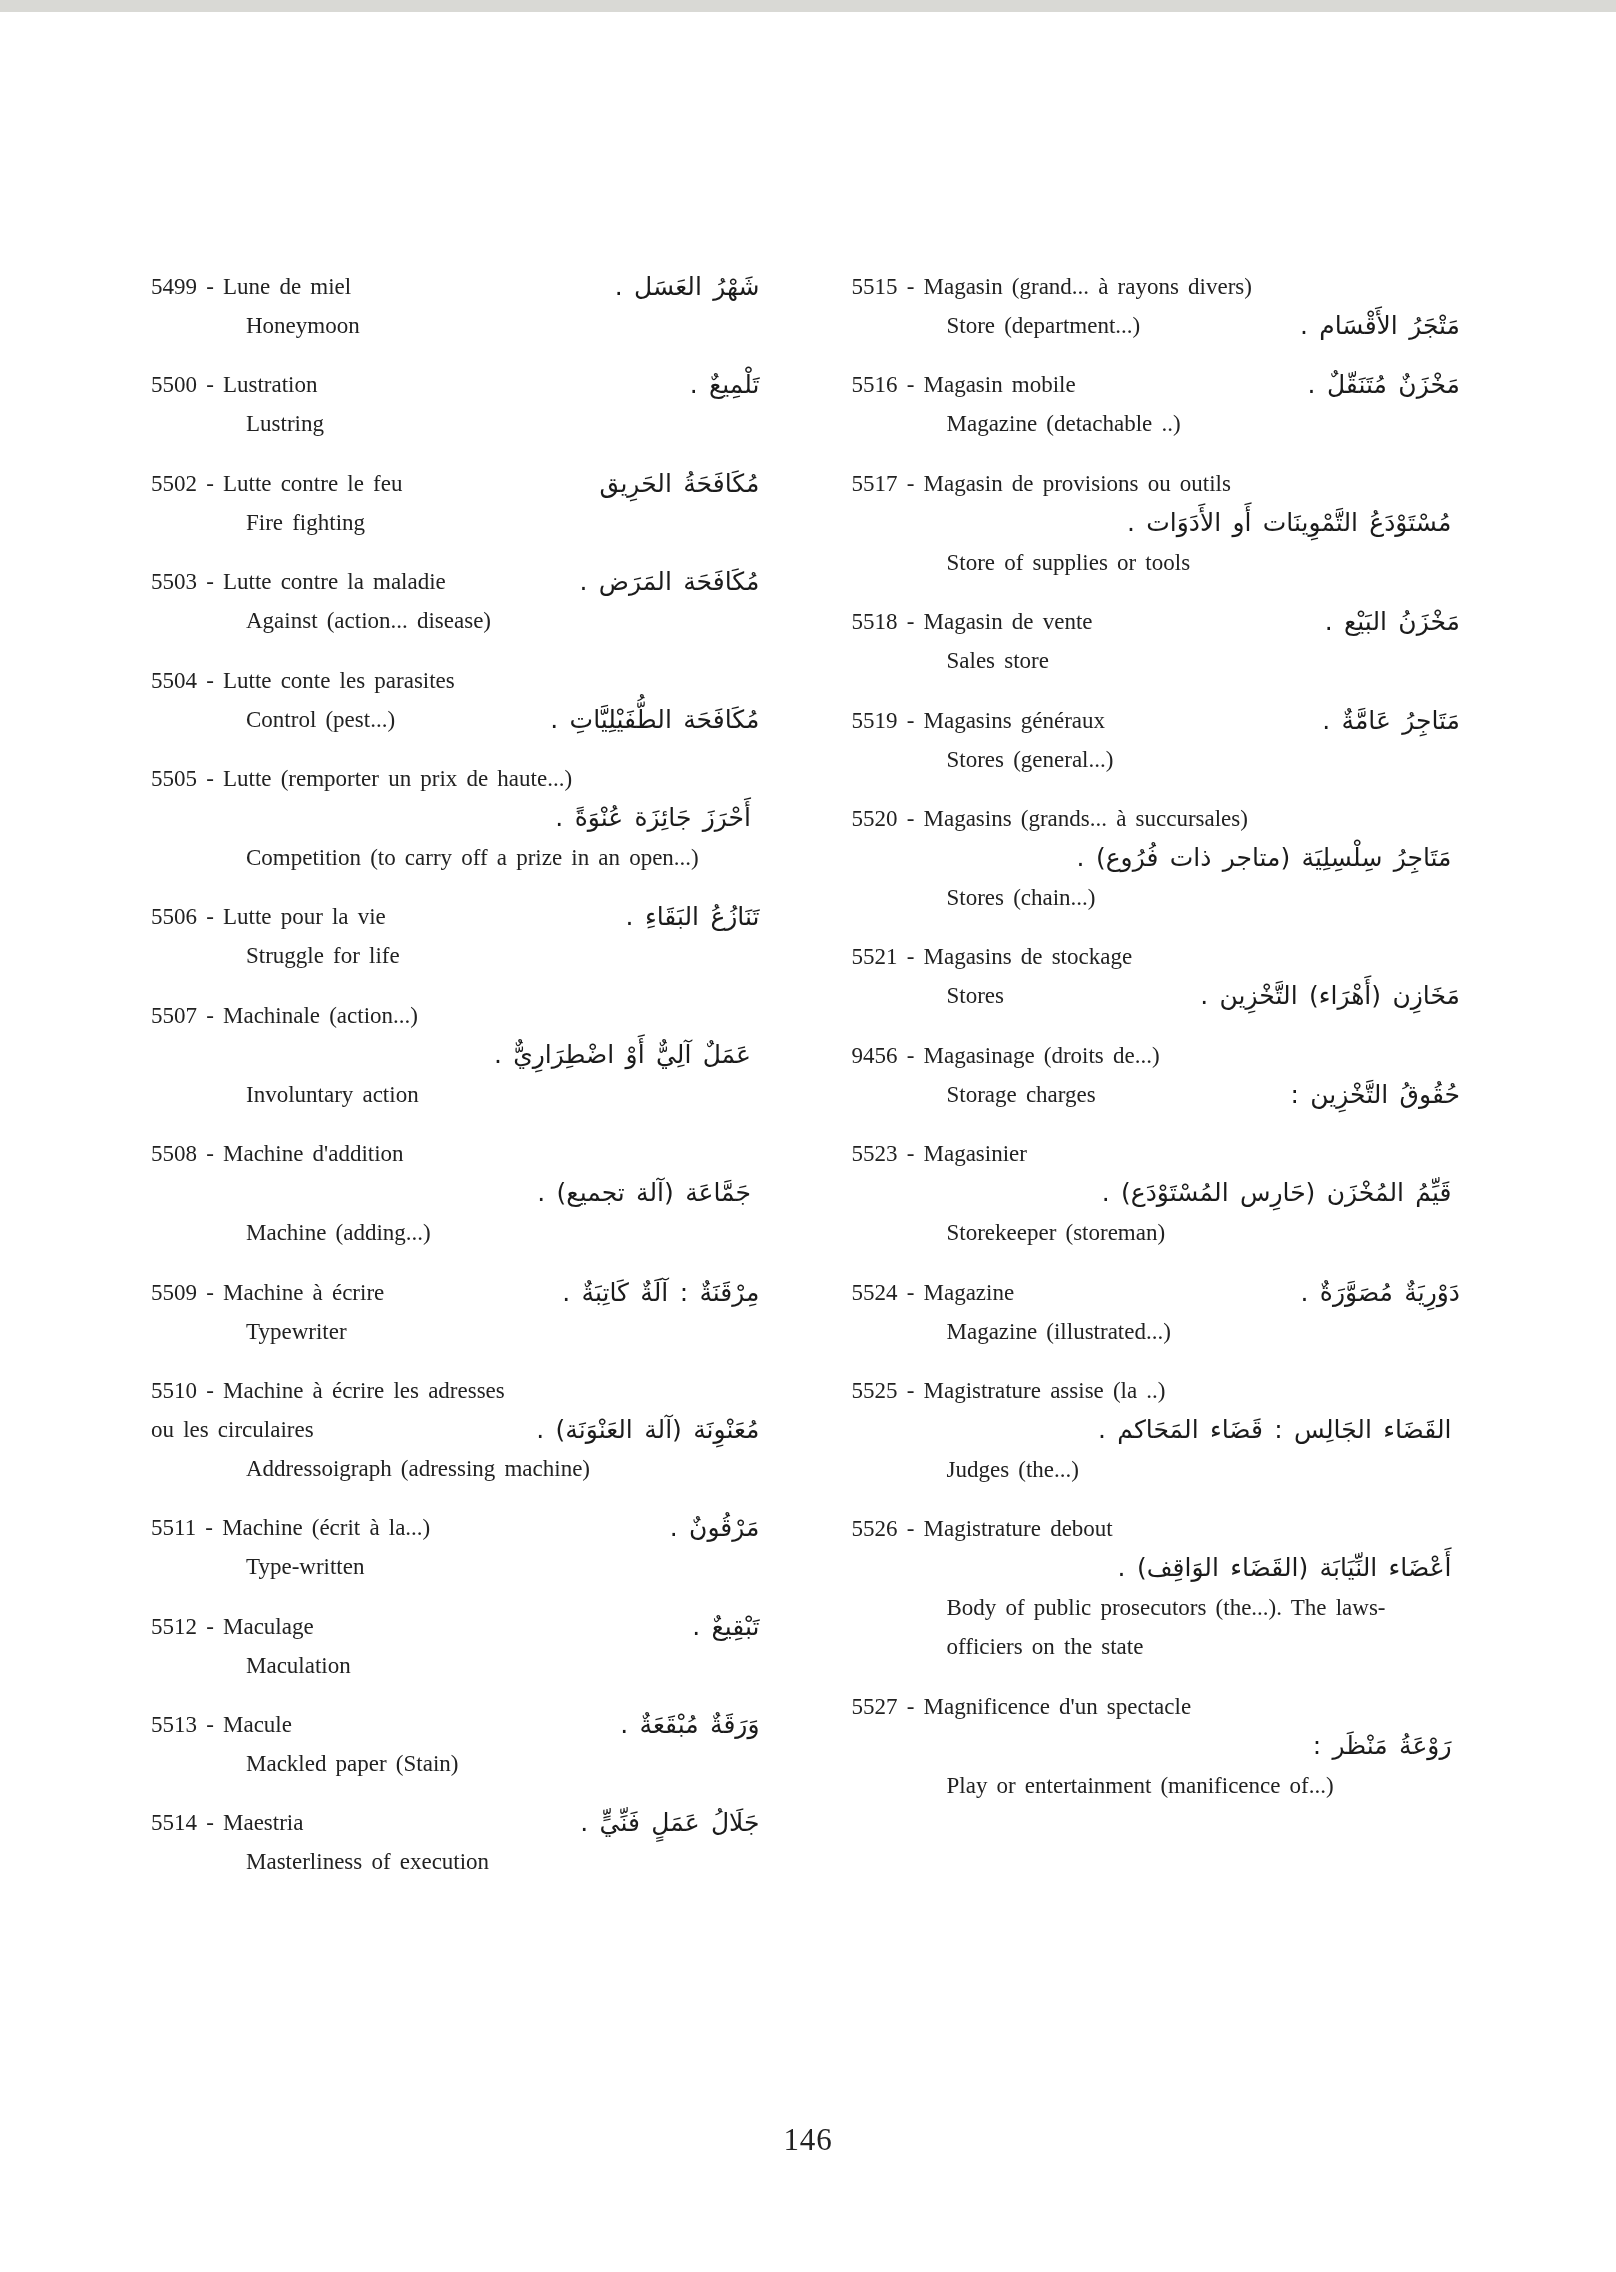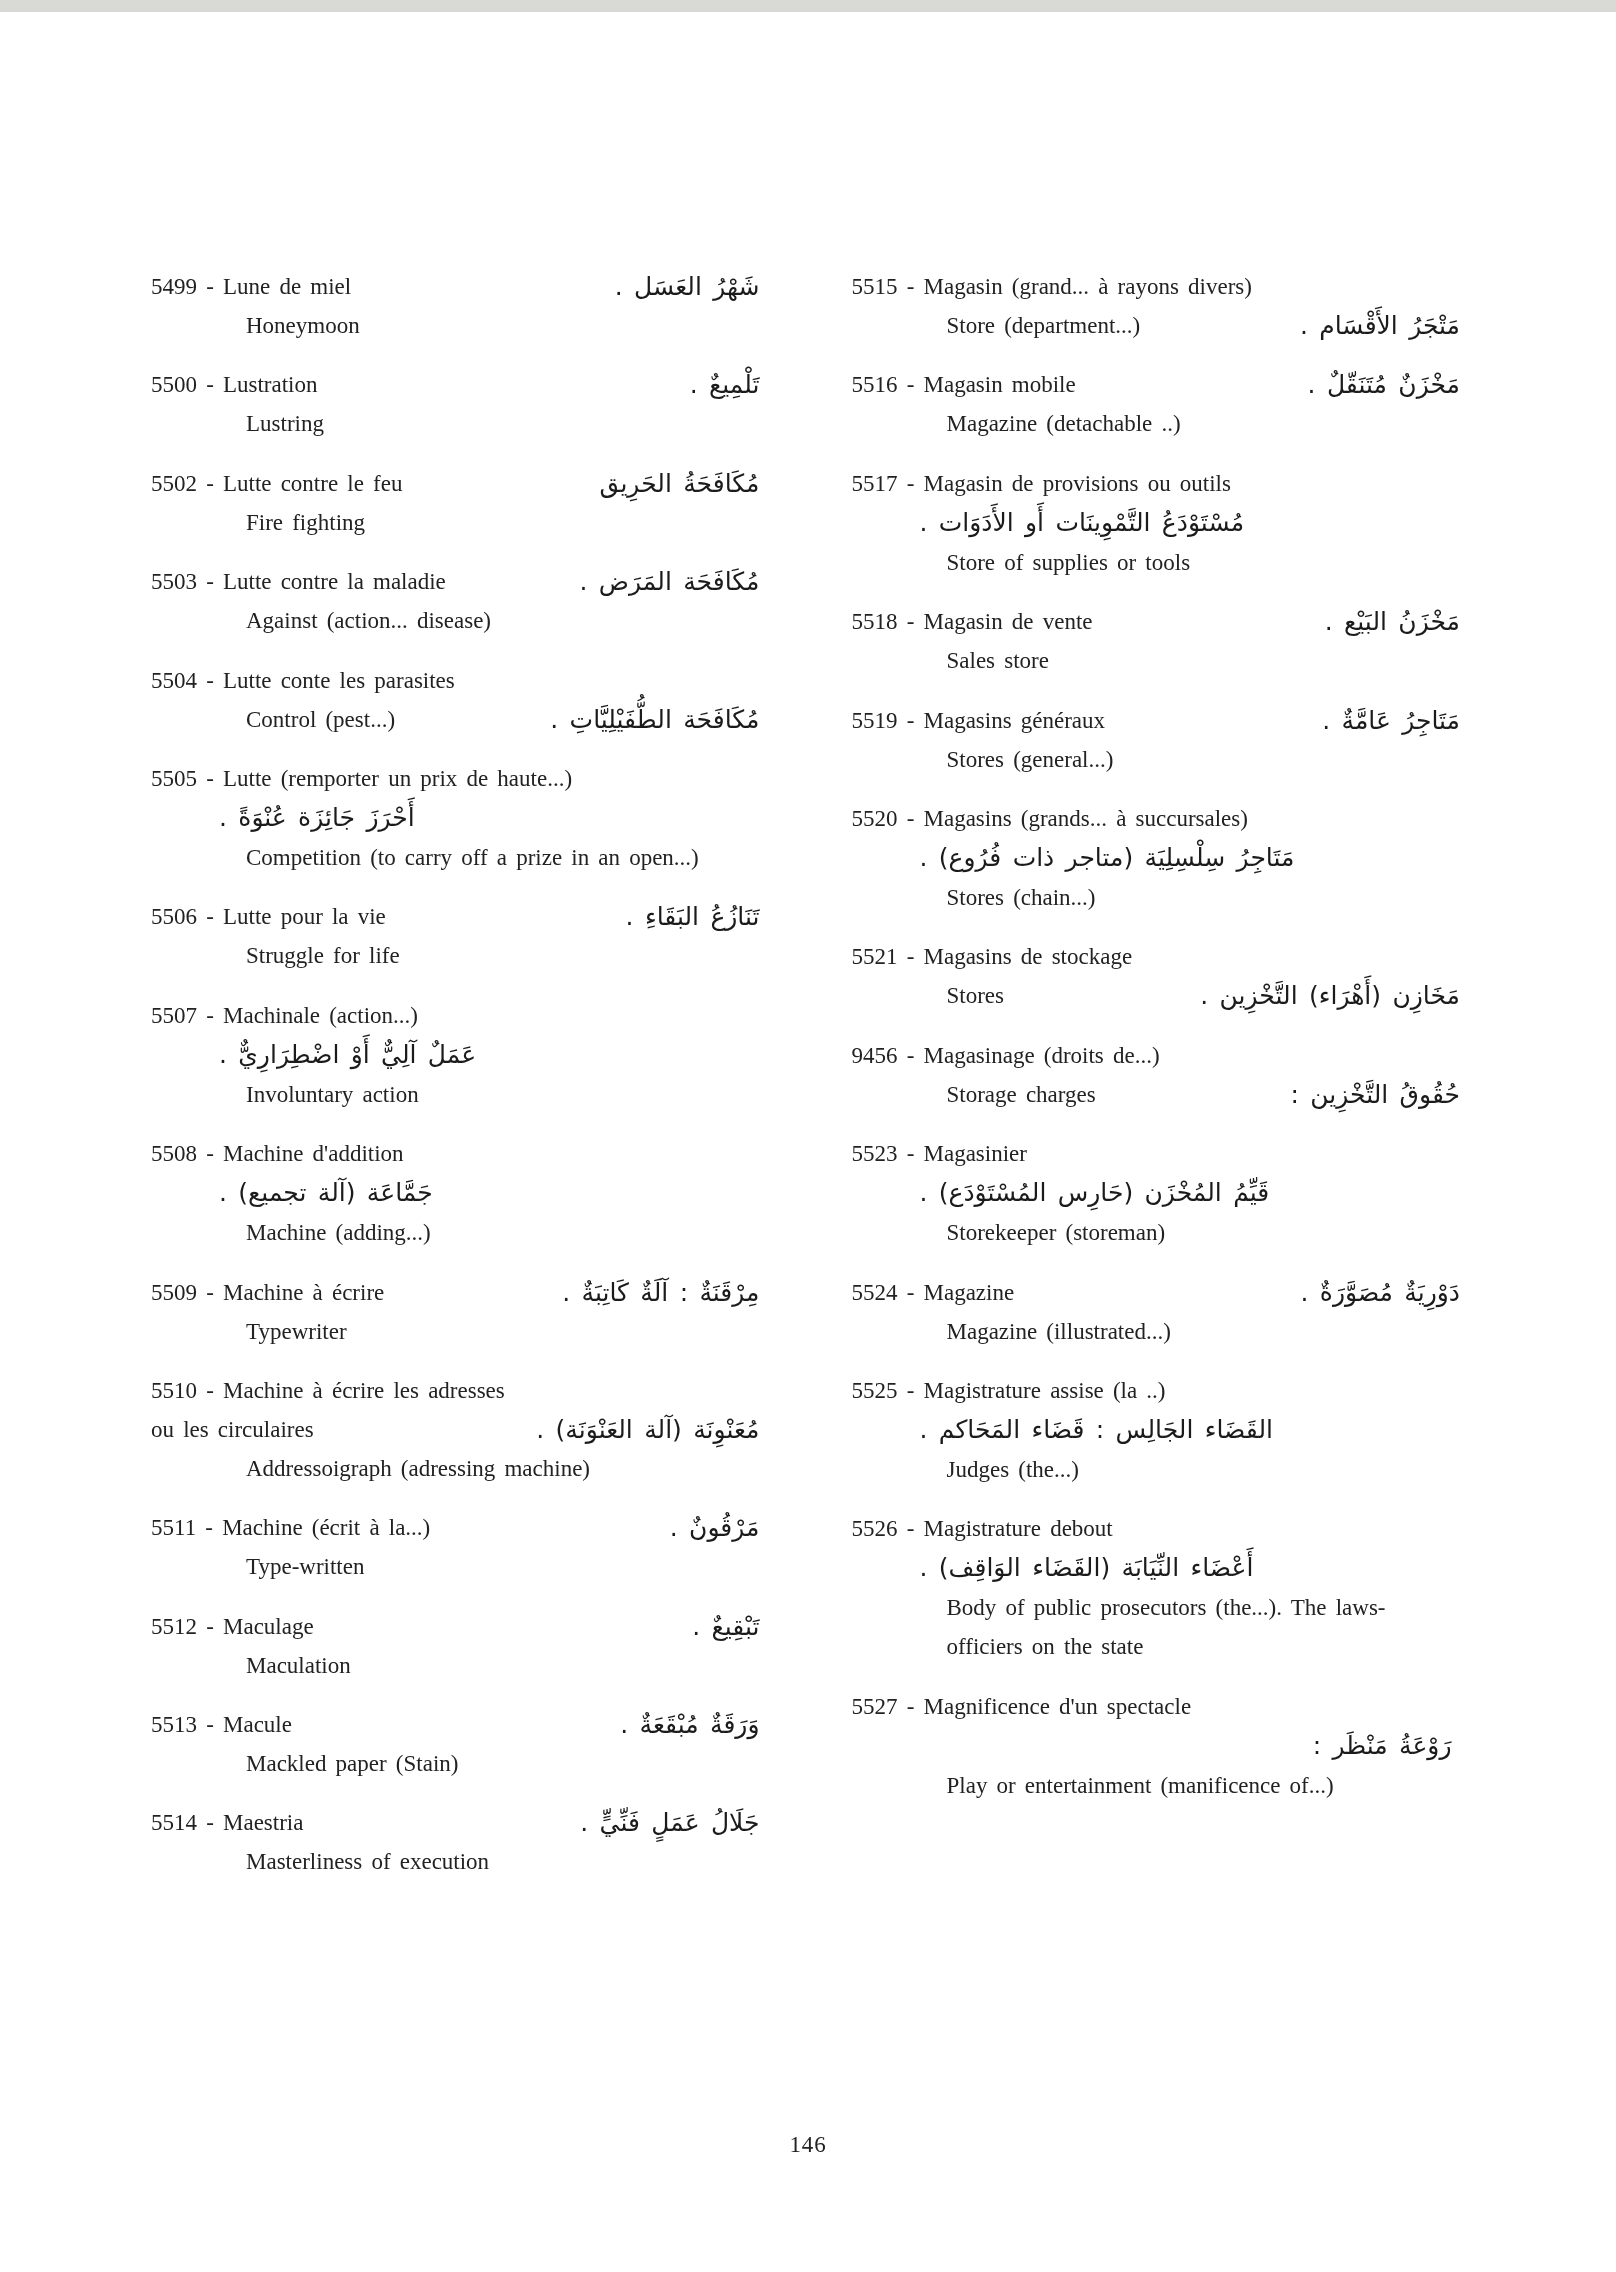--- a/index.html
+++ b/index.html
@@ -36,38 +36,38 @@
   .num{white-space:nowrap;}
   .ar{
     font-family:"DejaVu Sans", sans-serif;
     font-size:25px;
     direction:rtl;
     unicode-bidi:isolate;
     white-space:nowrap;
     color:#1b1b1b;
   }
   .ar-below{
-    text-align:left;
+    text-align:right;
     padding-left:68px;
     padding-right:8.5px;
   }
   .en-line{
     display:flex;
     justify-content:space-between;
     align-items:flex-end;
     gap:12px;
     padding-left:95px;
   }
   .en{white-space:normal;}
   .footer{
     position:absolute;
     bottom:127px;left:0;
     width:100%;
     text-align:center;
-    font-size:23px;
+    font-size:31px;
     letter-spacing:0.8px;
   }
 </style>
 </head>
 <body>
 
 <div class="page">
 
   <div class="columns">
     <div class="col">

